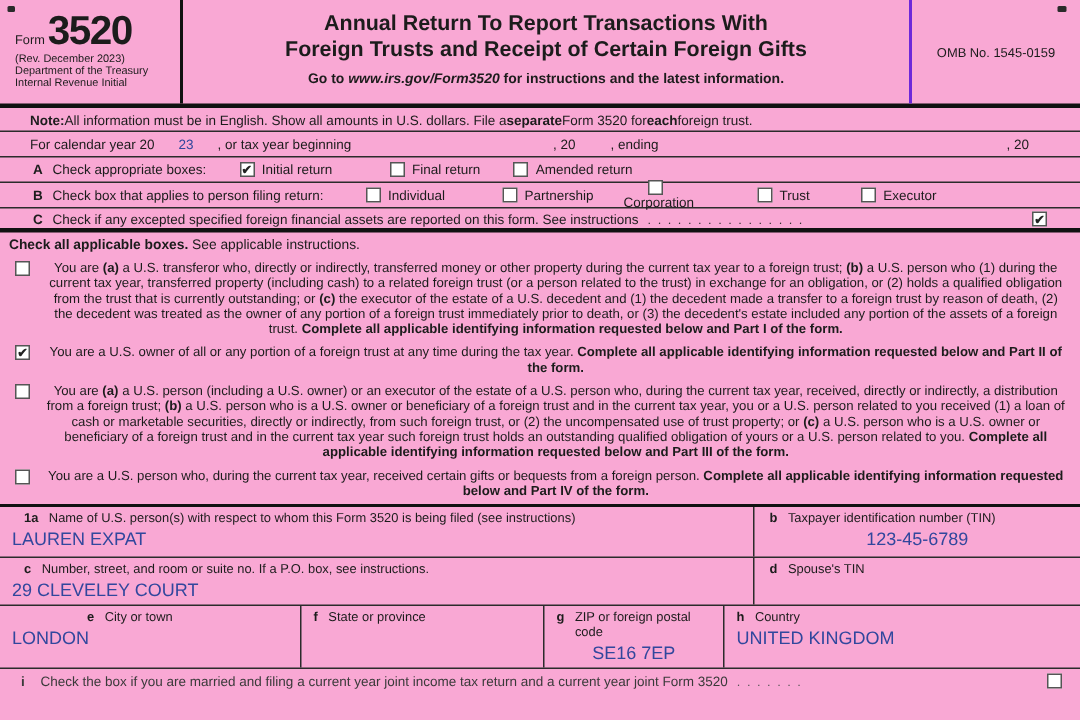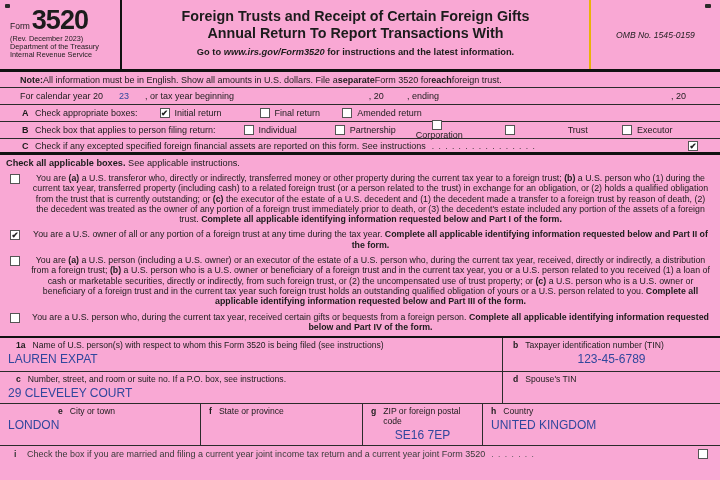--- a/index.html
+++ b/index.html
@@ -18,21 +18,21 @@
   .header{display:flex;border-bottom:3px solid #111;height:69px;}
   .hleft{width:122px;border-right:2px solid #111;padding:8px 4px 2px 10px;box-sizing:border-box;}
   .formline{display:flex;align-items:baseline;}
   .form-word{font-size:8.5px;margin-right:2px;}
   .form-num{font-size:27px;font-weight:bold;letter-spacing:-1px;line-height:24px;}
   .rev{font-size:7.3px;margin-top:2px;}
   .dept{font-size:7.3px;line-height:8.4px;}
   .hcenter{flex:1;text-align:center;padding-top:8px;box-sizing:border-box;}
   .title{font-weight:bold;font-size:14.3px;line-height:16.5px;}
   .goto{font-size:9.3px;font-weight:bold;margin-top:6px;}
-  .hright{width:131px;border-left:2px solid #eab308;display:flex;align-items:center;justify-content:center;font-size:8.6px;box-sizing:border-box;font-style:italic;}
+  .hright{width:114px;border-left:2px solid #6d28d9;display:flex;align-items:center;justify-content:center;font-size:8.6px;box-sizing:border-box;}
 
   
   .trow{display:flex;align-items:center;border-bottom:1px solid #2b2b2b;padding:0 20px;font-size:9px;box-sizing:border-box;}
   .note-row{height:16px;}
   .cal-row{height:17px;}
   .row-a{height:17px;border-bottom:1px solid #2b2b2b;}
   .row-b{height:17px;}
   .row-c{height:16px;border-bottom:3px solid #111;}
   .letter{font-weight:bold;width:13px;flex:none;margin-left:2px;}
   .gap{flex-grow:1;}
@@ -74,25 +74,25 @@
   <div class="mark" style="left:705px;top:4px;width:6px;height:4px;"></div>
 
   <div class="header">
     <div class="hleft">
       <div class="formline">
         <span class="form-word">Form</span>
         <span class="form-num">3520</span>
       </div>
       <div class="rev">(Rev. December 2023)</div>
       <div class="dept">Department of the Treasury</div>
-      <div class="dept">Internal Revenue Service</div>
+      <div class="dept">Internal Revenue Initial</div>
     </div>
     <div class="hcenter">
+      <div class="title">Annual Return To Report Transactions With</div>
       <div class="title">Foreign Trusts and Receipt of Certain Foreign Gifts</div>
-      <div class="title">Annual Return To Report Transactions With</div>
       <div class="goto"><span class="b">Go to </span><span class="b i">www.irs.gov/Form3520</span><span class="b"> for instructions and the latest information.</span></div>
     </div>
     <div class="hright">OMB No. 1545-0159</div>
   </div>
 
   <div class="trow note-row">
       <span class="b">Note:</span>
       <span> All information must be in English. Show all amounts in U.S. dollars. File a </span>
       <span class="b">separate</span>
       <span> Form 3520 for </span>
@@ -137,21 +137,21 @@
       <span>Individual</span>
     </span>
     <span class="opt" style="margin-left:38px;">
       <span class="cbox"></span>
       <span>Partnership</span>
     </span>
     <span class="opt" style="margin-left:20px;flex-direction:column;">
       <span class="cbox"></span>
       <span>Corporation</span>
     </span>
-    <span class="opt" style="margin-left:42px;gap:48px;">
+    <span class="opt" style="margin-left:42px;">
       <span class="cbox"></span>
       <span>Trust</span>
     </span>
     <span class="opt" style="margin-left:34px;">
       <span class="cbox"></span>
       <span>Executor</span>
     </span>
   </div>
 
   <div class="trow row-c">

